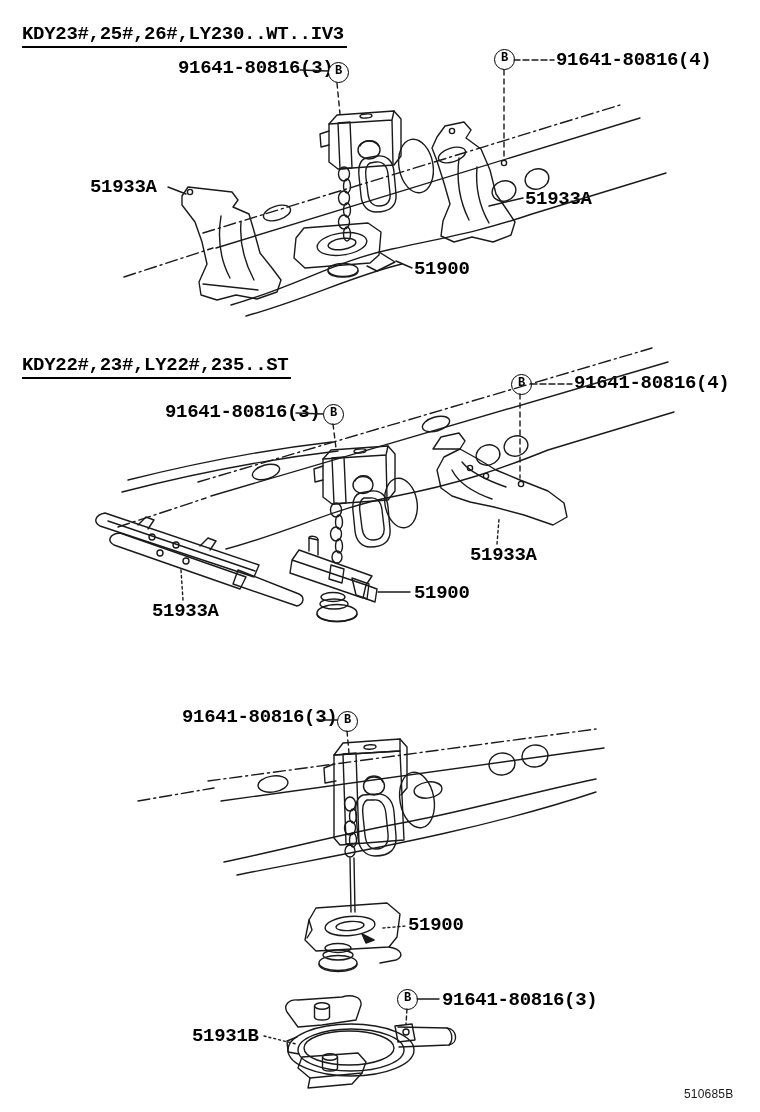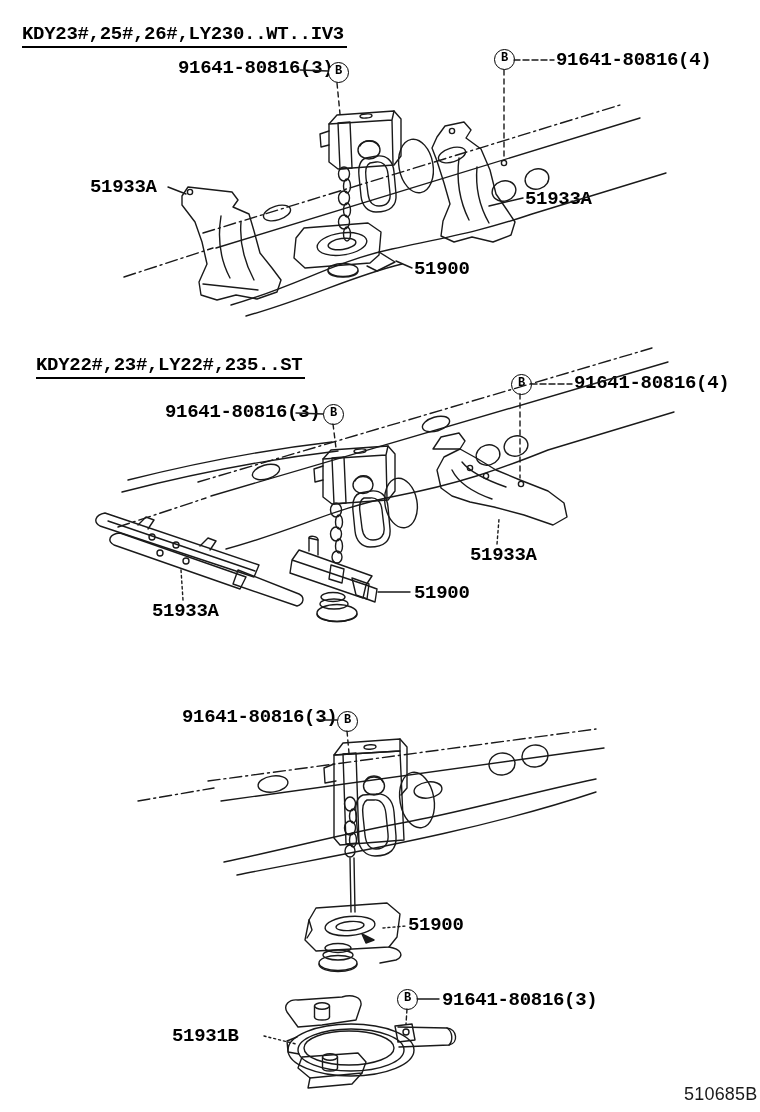--- a/index.html
+++ b/index.html
@@ -20,51 +20,51 @@
   }
   .bmark {
     position:absolute; width:21px; height:21px; box-sizing:border-box;
     border:1.8px solid #000; border-radius:50%;
     font-family:"Liberation Mono", monospace; font-weight:bold;
     font-size:12px; line-height:17px; text-align:center; color:#000;
     background:#fff;
   }
   .docnum {
     position:absolute; font-family:"Liberation Sans", sans-serif;
-    font-size:18px; line-height:16px; color:#1a1a1a; letter-spacing:0.2px;
+    font-size:12px; line-height:16px; color:#1a1a1a; letter-spacing:0.2px;
   }
   svg.art { position:absolute; left:0; top:0; pointer-events:none; }
 </style>
 </head>
 <body>
 
 <div class="canvas">
 
   <div class="hdr" style="left:22px; top:24px;">KDY23#,25#,26#,LY230..WT..IV3</div>
   <div class="lbl" style="left:178px; top:58px;">91641-80816(3)</div>
   <div class="lbl" style="left:556px; top:50px;">91641-80816(4)</div>
   <div class="lbl" style="left:90px;  top:177px;">51933A</div>
   <div class="lbl" style="left:525px; top:189px;">51933A</div>
   <div class="lbl" style="left:414px; top:259px;">51900</div>
   <div class="bmark" style="left:328px; top:62px;">B</div>
   <div class="bmark" style="left:494px; top:49px;">B</div>
 
-  <div class="hdr" style="left:36px; top:355px;">KDY22#,23#,LY22#,235..ST</div>
+  <div class="hdr" style="left:22px; top:355px;">KDY22#,23#,LY22#,235..ST</div>
   <div class="lbl" style="left:165px; top:402px;">91641-80816(3)</div>
   <div class="lbl" style="left:574px; top:373px;">91641-80816(4)</div>
   <div class="lbl" style="left:152px; top:601px;">51933A</div>
   <div class="lbl" style="left:470px; top:545px;">51933A</div>
   <div class="lbl" style="left:414px; top:583px;">51900</div>
   <div class="bmark" style="left:323px; top:404px;">B</div>
   <div class="bmark" style="left:511px; top:374px;">B</div>
 
   <div class="lbl" style="left:182px; top:707px;">91641-80816(3)</div>
   <div class="lbl" style="left:408px; top:915px;">51900</div>
   <div class="lbl" style="left:442px; top:990px;">91641-80816(3)</div>
-  <div class="lbl" style="left:172px; top:1026px;text-align:right;">51931B</div>
+  <div class="lbl" style="left:192px; top:1026px;text-align:right;">51931B</div>
   <div class="bmark" style="left:337px; top:711px;">B</div>
   <div class="bmark" style="left:397px; top:989px;">B</div>
 
   <div class="docnum" style="left:684px; top:1086px;">510685B</div>
 
   <svg class="art" width="760" height="1112" viewBox="0 0 760 1112">
     <g stroke="#1a1a1a" fill="none" stroke-width="1.4" stroke-linecap="round" stroke-linejoin="round">
 
       <g>
         <path d="M203,233 L620,105" stroke-dasharray="12 4 2 4"></path>

